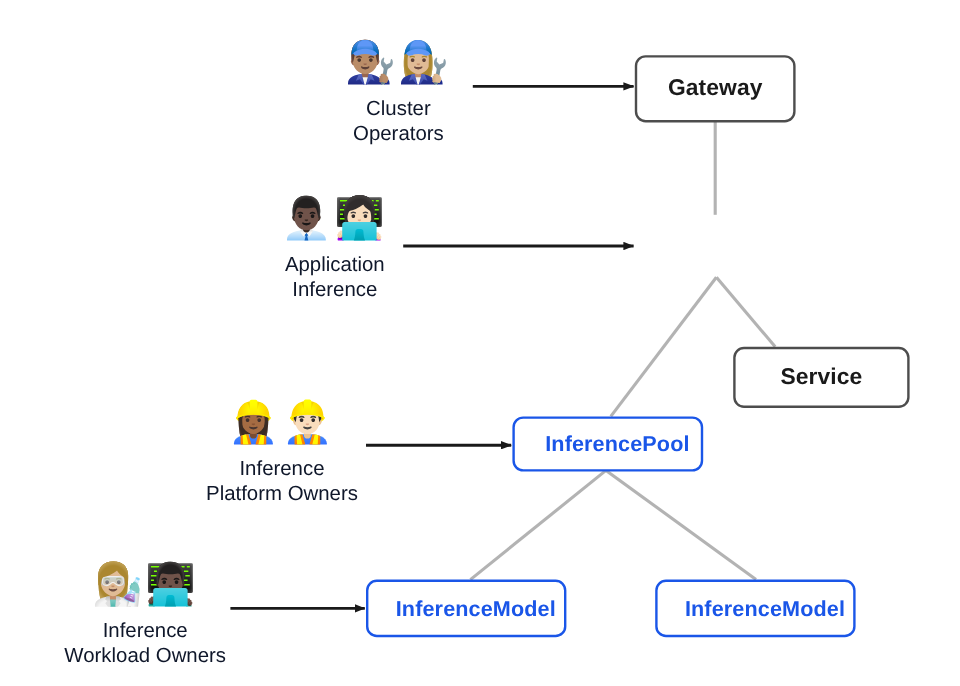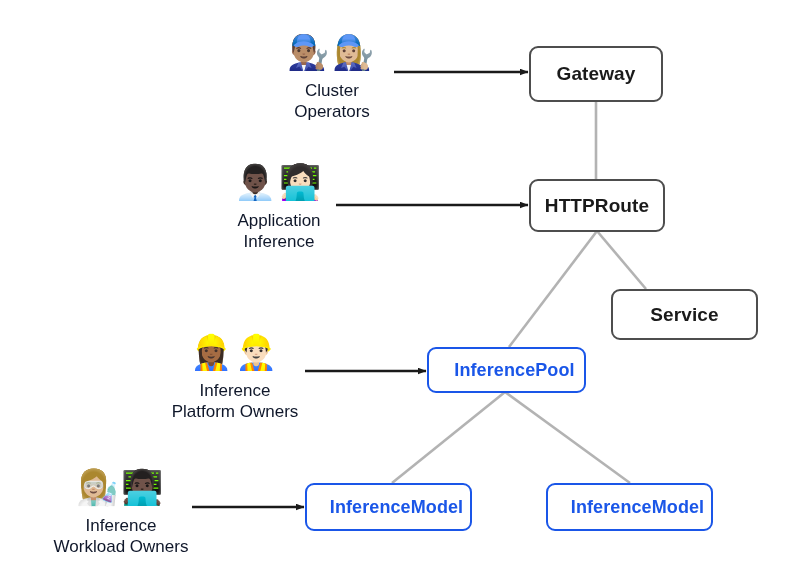--- a/index.html
+++ b/index.html
@@ -91,23 +91,20 @@
     <line x1="394" y1="72" x2="528" y2="72" stroke="#1a1a1a" stroke-width="2.4" marker-end="url(#arrowhead)"></line>
     <line x1="336" y1="205" x2="528" y2="205" stroke="#1a1a1a" stroke-width="2.4" marker-end="url(#arrowhead)"></line>
     <line x1="305" y1="371" x2="426" y2="371" stroke="#1a1a1a" stroke-width="2.4" marker-end="url(#arrowhead)"></line>
     <line x1="192" y1="507" x2="304" y2="507" stroke="#1a1a1a" stroke-width="2.4" marker-end="url(#arrowhead)"></line>
   </svg>
 
   <div class="node node-core" style="left:529px; top:46px; width:134px; height:56px;">
     <span>Gateway</span>
   </div>
 
-  <div class="node node-core" style="left:529px; top:179px; width:136px; height:53px;">
-    <span>HTTPRoute</span>
-  </div>
 
   <div class="node node-core" style="left:611px; top:289px; width:147px; height:51px;">
     <span>Service</span>
   </div>
 
   <div class="node node-infer" style="left:427px; top:347px; width:159px; height:46px;">
     <span>InferencePool</span>
   </div>
 
   <div class="node node-infer" style="left:305px; top:483px; width:167px; height:48px;">

